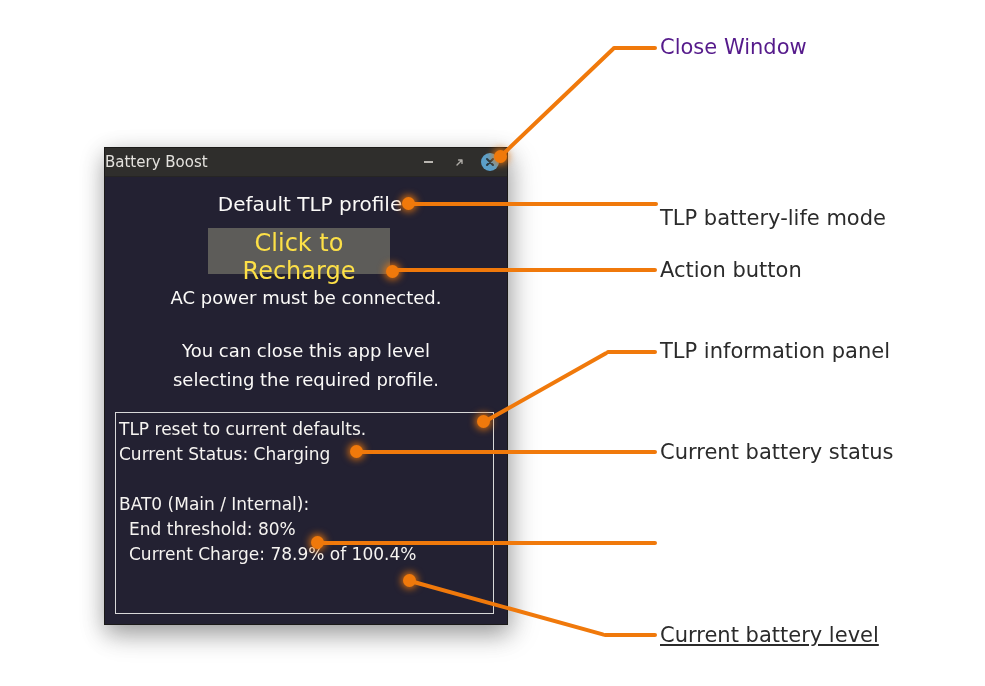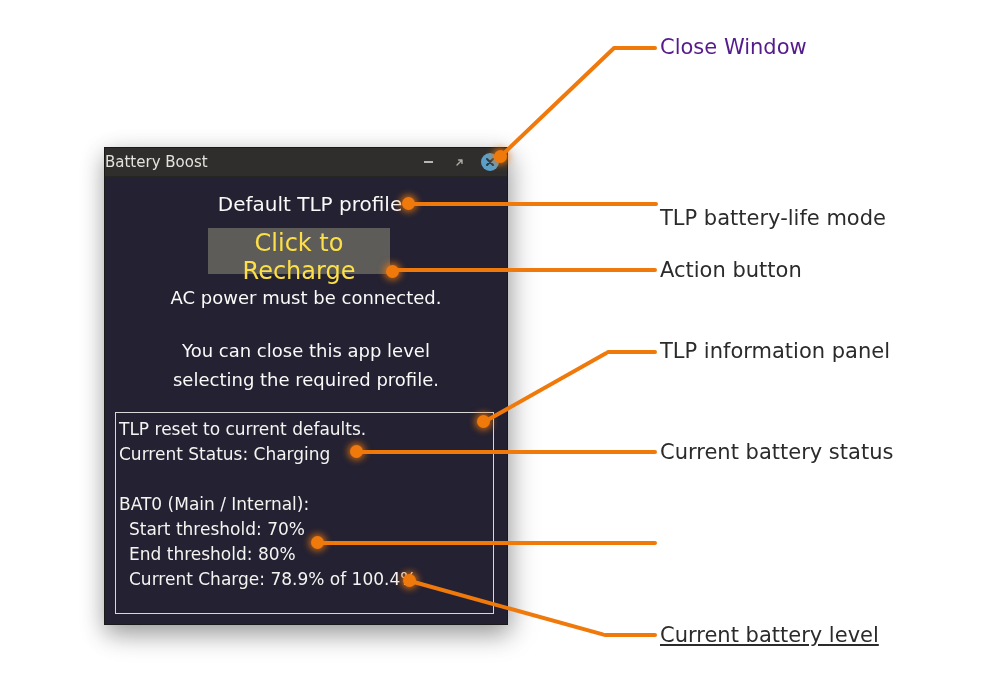--- a/index.html
+++ b/index.html
@@ -114,21 +114,20 @@
       <div class="close-note">
         <div>You can close this app level</div>
         <div>selecting the required profile.</div>
       </div>
 
       <div class="info-panel">
         <div class="info-line">TLP reset to current defaults.</div>
         <div class="info-line">Current Status: Charging</div>
         <div class="info-line"></div>
         <div class="info-line">BAT0 (Main / Internal):</div>
-        <div class="info-line indent">Start threshold: 70%</div>
         <div class="info-line indent">End threshold: 80%</div>
         <div class="info-line indent">Current Charge: 78.9% of 100.4%</div>
       </div>
     </div>
   </div>
 
   <div class="ln diag" style="left:500px; top:155px; width:158px; transform:rotate(-43.7deg);"></div>
   <div class="ln" style="left:612px; top:46px; width:45px;"></div>
   <div class="dot" style="left:494px; top:150px;"></div>
 

